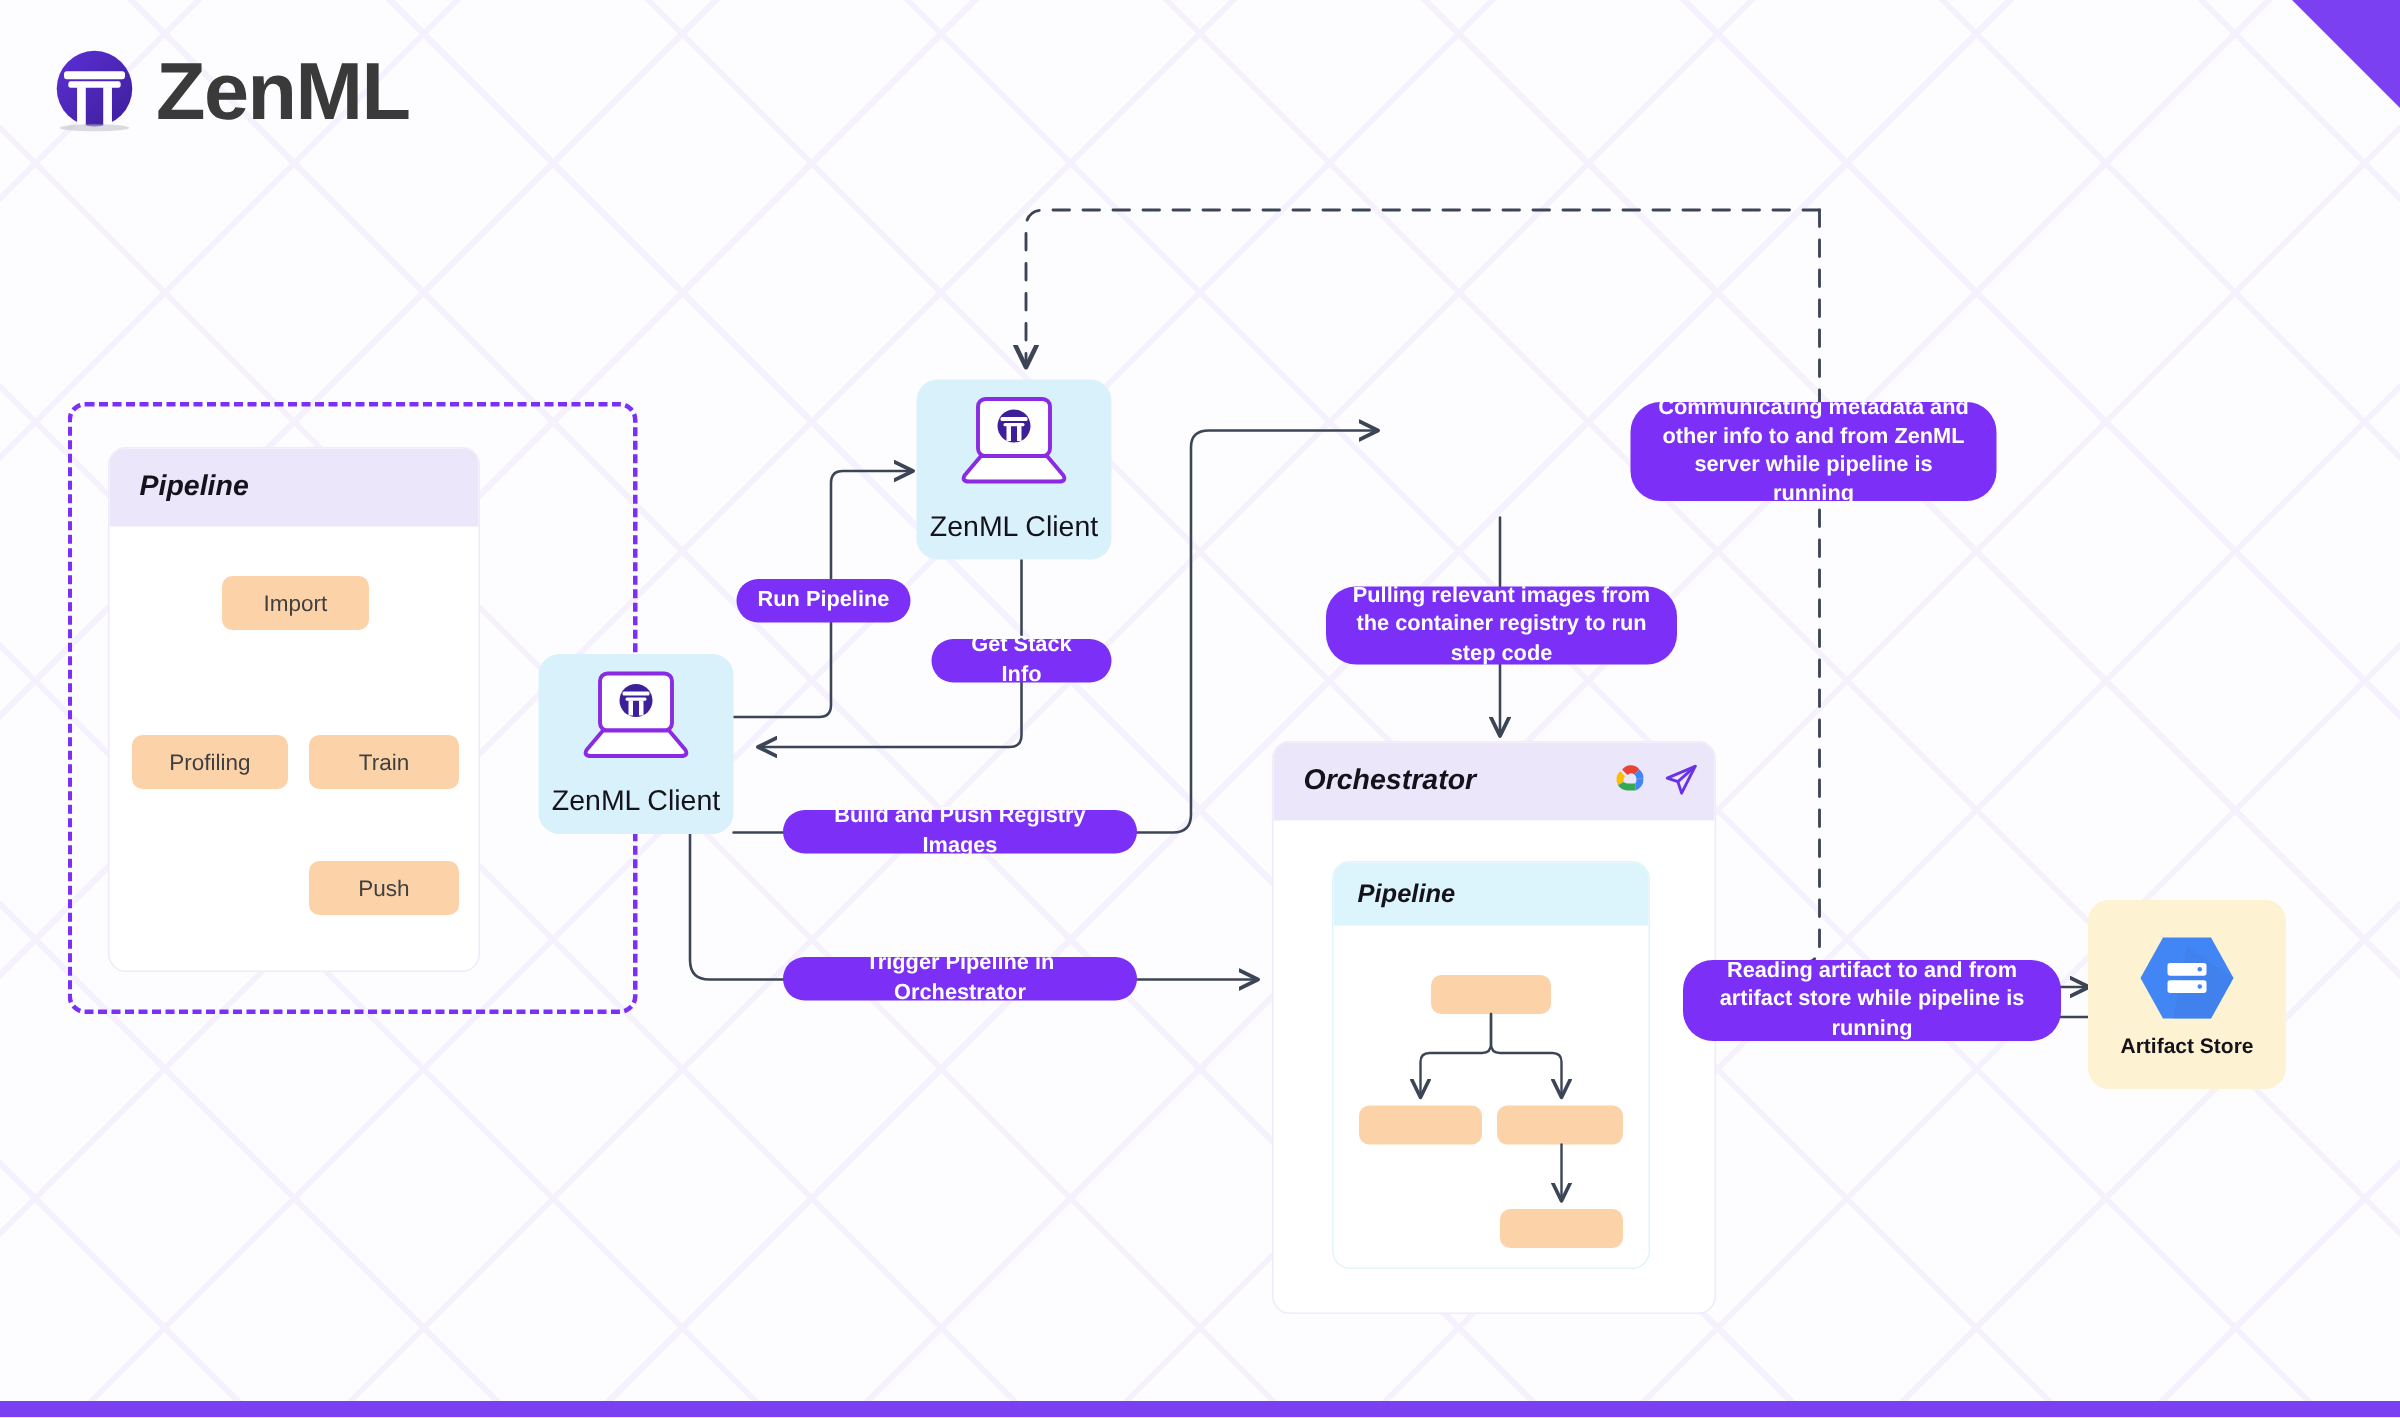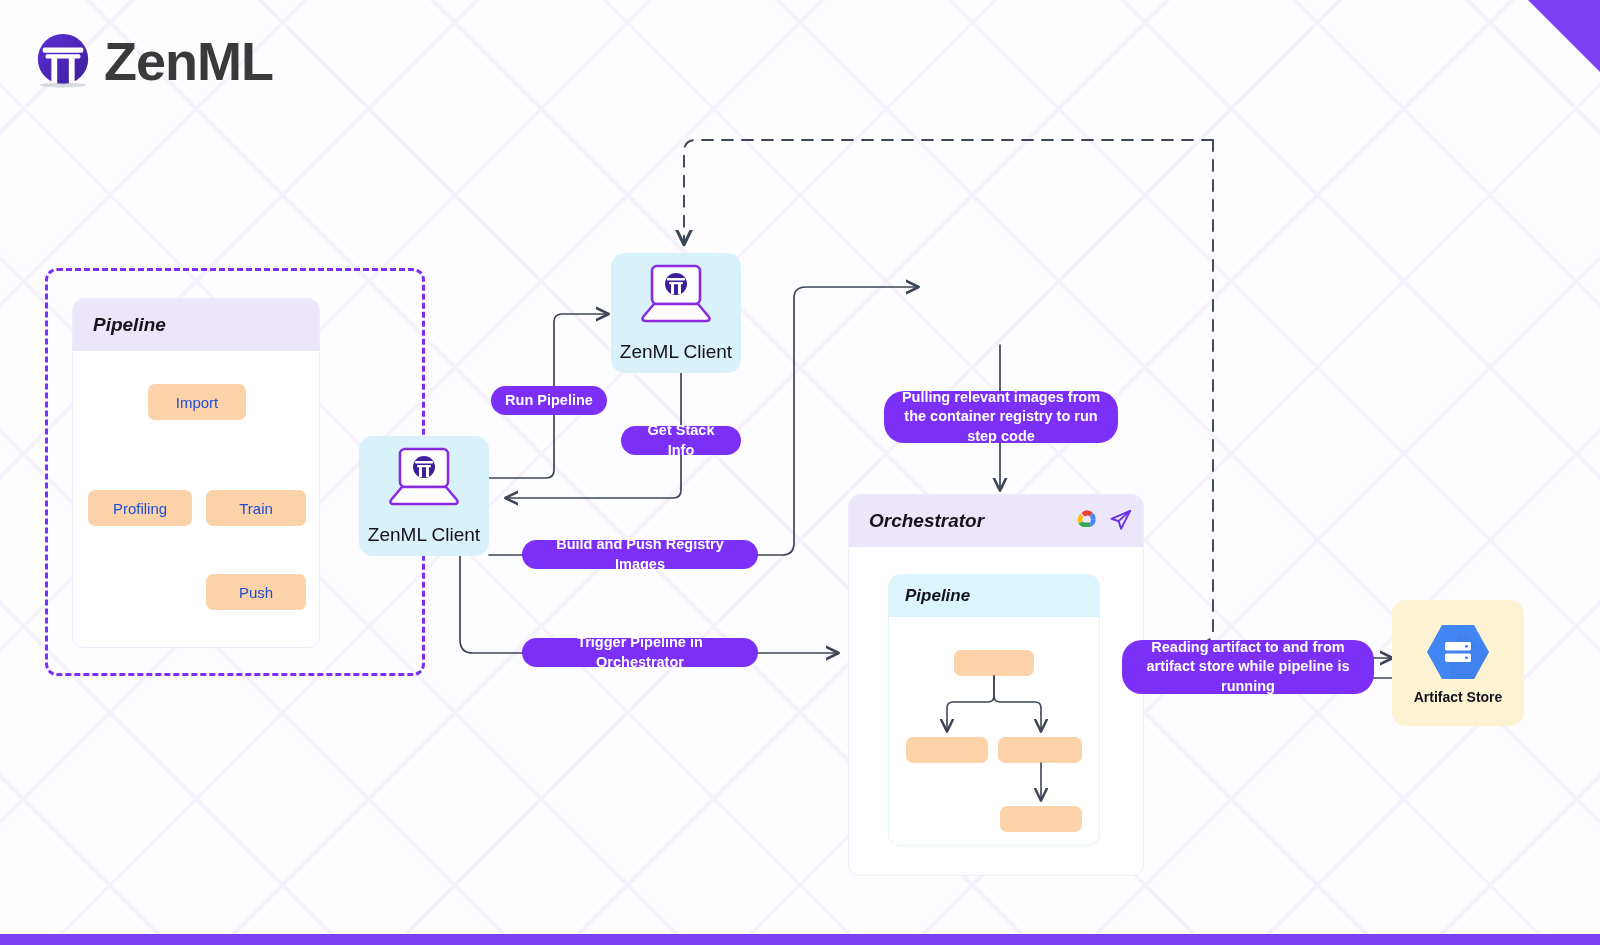--- a/index.html
+++ b/index.html
@@ -67,21 +67,21 @@
   }
   .card-header.lav { background: #ece6fa; }
   .card-header.cyan { background: #dcf4fb; }
   .card-body { position: relative; }
 
   .step {
     position: absolute;
     background: #fcd2a9;
     border-radius: 7px;
     display: flex; align-items: center; justify-content: center;
-    font-size: 15px; color: #1d4ed8;
+    font-size: 15px; color: #404040;
   }
 
   .client-box {
     position: absolute;
     background: #d8f1fb;
     border-radius: 14px;
     display: flex; flex-direction: column;
     align-items: center; justify-content: center;
     gap: 16px;
   }
@@ -299,17 +299,20 @@
   </div>
 
   <div class="pill" style="left:522px; top:638px; width:236px; height:29px;">
     <span>Trigger Pipeline in Orchestrator</span>
   </div>
 
   <div class="pill" style="left:884px; top:391px; width:234px; height:52px;">
     <span>Pulling relevant images from the container registry to run step code</span>
   </div>
 
+  <div class="pill" style="left:1087px; top:268px; width:244px; height:66px;">
+    <span>Communicating metadata and other info to and from ZenML server while pipeline is running</span>
+  </div>
 
   <div class="pill" style="left:1122px; top:640px; width:252px; height:54px;">
     <span>Reading artifact to and from artifact store while pipeline is running</span>
   </div>
 </div>
 
 </body></html>

